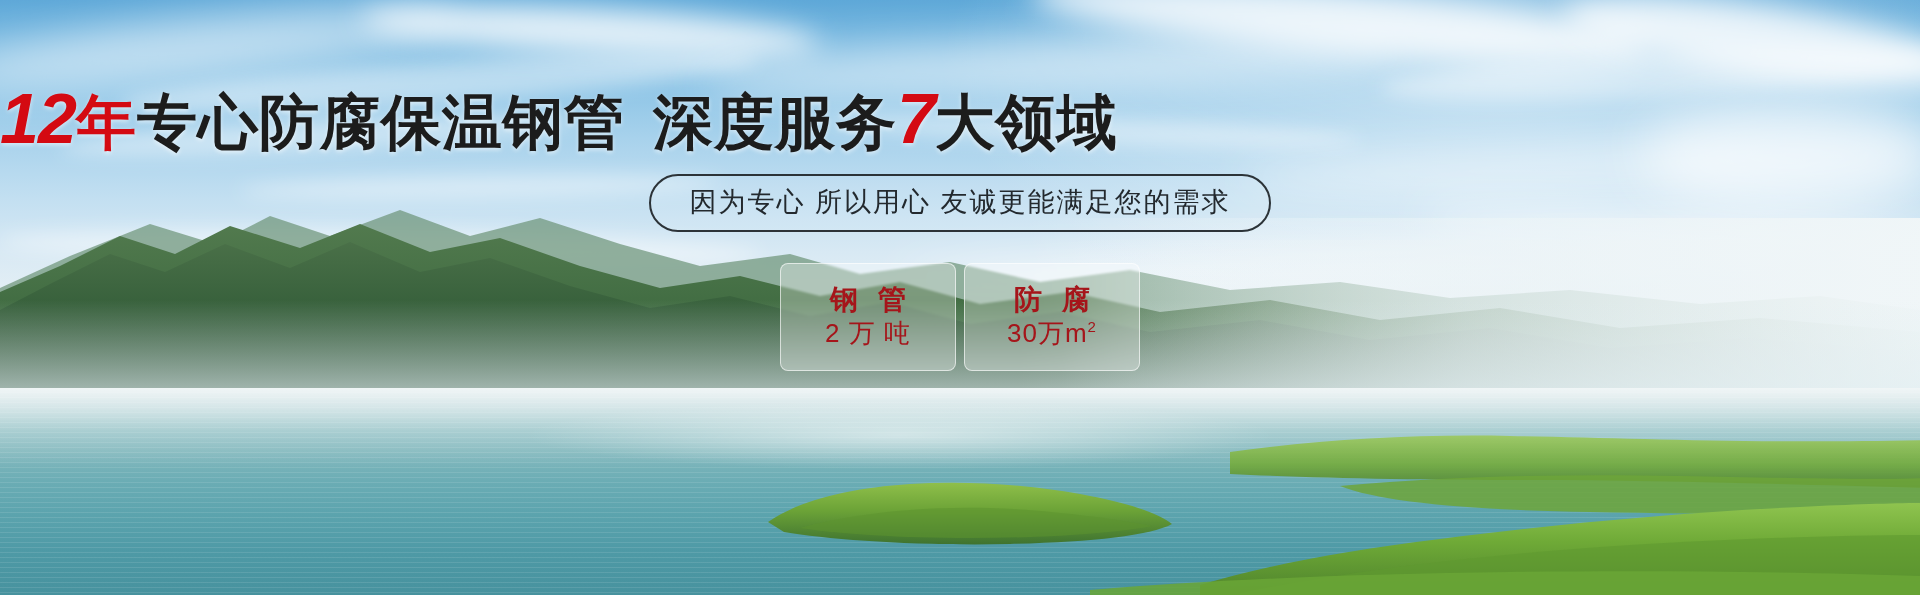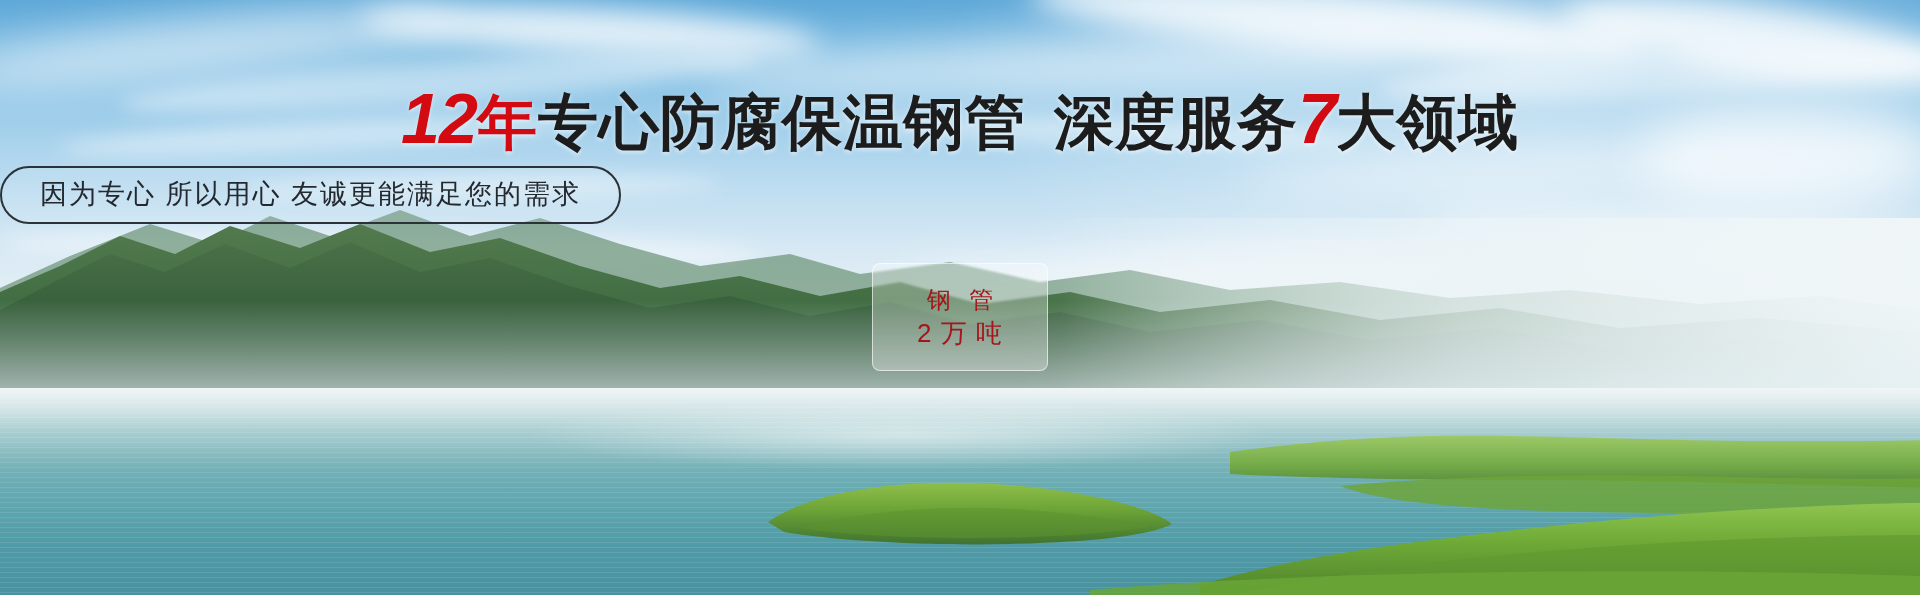--- a/index.html
+++ b/index.html
@@ -125,41 +125,41 @@
     position:absolute; left:1090px; top:560px; width:830px; height:40px;
   }
   .grass-front {
     position:absolute; left:1200px; top:455px; width:730px; height:145px;
   }
 
   
   .headline {
     position:absolute;
     left:0; top:88px; width:1920px;
-    text-align:center;
+    text-align:left;
     white-space:nowrap;
     font-size:60px;
     line-height:62px;
     font-weight:bold;
     letter-spacing:1px;
     color:#1c1c1c;
     text-shadow:0 2px 4px rgba(255,255,255,.55);
   }
   .headline .accent { color:#d40a12; }
   .headline .num {
     font-size:70px;
     font-style:italic;
     letter-spacing:-1px;
   }
   .headline .gap { display:inline-block; width:28px; }
 
   
   .subtitle-wrap {
-    position:absolute; left:0; top:166px; width:1920px;
-    display:flex; justify-content:flex-start;
+    position:absolute; left:0; top:174px; width:1920px;
+    display:flex; justify-content:center;
   }
   .subtitle {
     border:2px solid #2c3338;
     border-radius:34px;
     padding:9px 38px 11px;
     font-size:27px;
     line-height:34px;
     letter-spacing:2px;
     color:#23292e;
     white-space:nowrap;
@@ -177,26 +177,26 @@
     border:1px solid rgba(255,255,255,.62);
     border-radius:8px;
     backdrop-filter:blur(1px);
     display:flex;
     flex-direction:column;
     align-items:center;
     justify-content:center;
     gap:6px;
   }
   .card-label {
-    font-size:24px;
+    font-size:28px;
     line-height:26px;
     letter-spacing:6px;
     text-indent:6px;
     color:#a5151a;
-    font-weight:normal;
+    font-weight:bold;
   }
   .card-value {
     font-size:26px;
     line-height:28px;
     letter-spacing:1px;
     color:#a5151a;
     white-space:nowrap;
   }
   .card-value sup {
     font-size:15px;
@@ -344,17 +344,21 @@
     <div class="subtitle">因为专心 所以用心  友诚更能满足您的需求</div>
   </div>
 
   <div class="cards">
 
     <div class="card">
       <div class="card-label">钢 管</div>
       <div class="card-value"><span>2 万 吨</span></div>
     </div>
 
+    <div class="card">
+      <div class="card-label">防 腐</div>
+      <div class="card-value"><span>30万m</span><sup>2</sup></div>
+    </div>
 
 
   </div>
 
 </div>
 
 </body></html>

